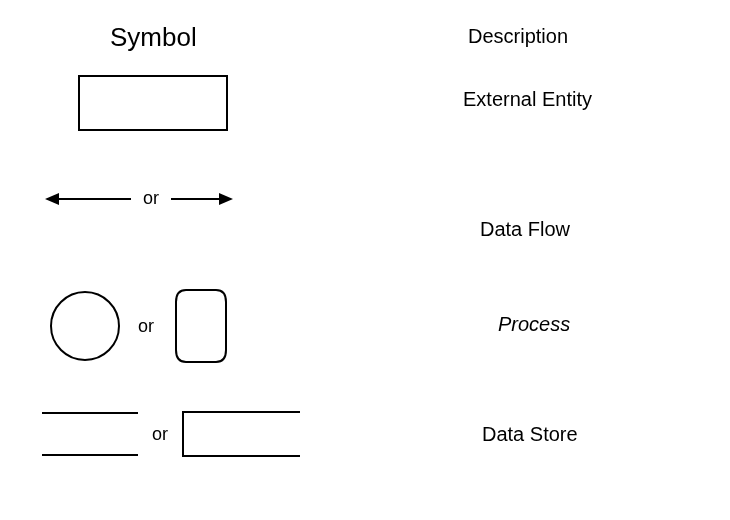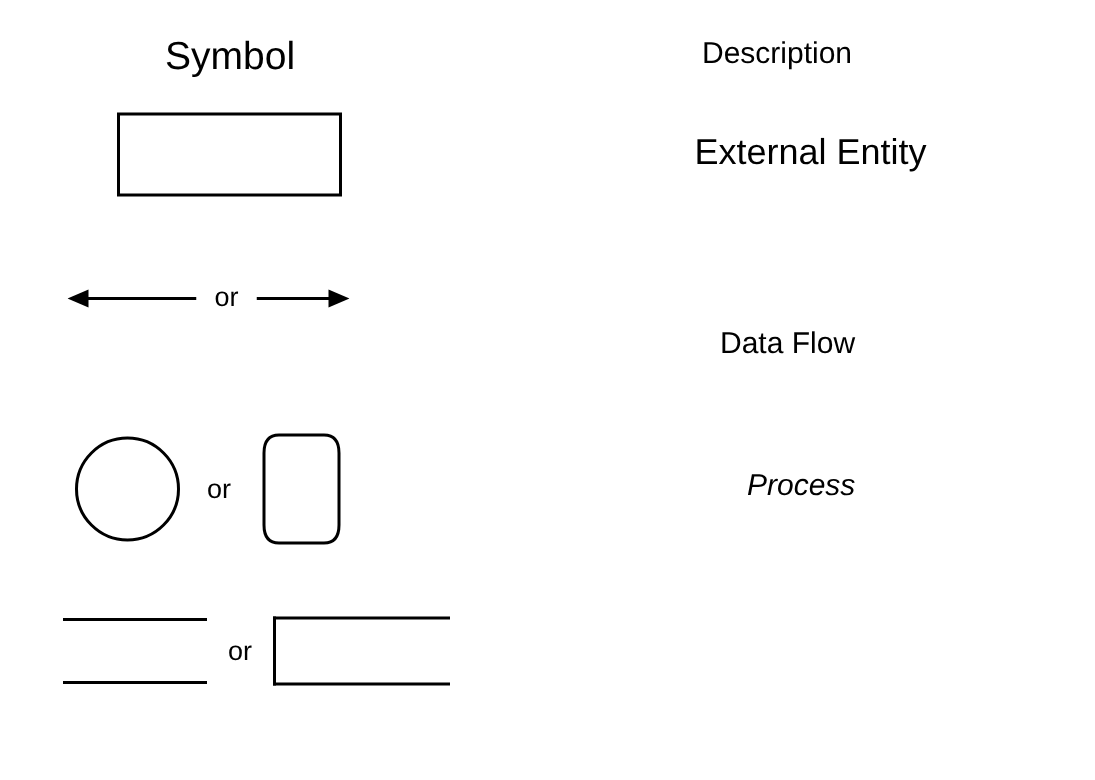--- a/index.html
+++ b/index.html
@@ -43,21 +43,21 @@
       top: 75px;
       left: 78px;
       width: 150px;
       height: 56px;
       border: 2px solid #000;
     }
     .desc-1 {
       position: absolute;
       top: 88px;
       left: 123px;
-      font-size: 24px;
+      font-size: 20px;
       color: #000;
       text-align: right;
     }
     .arrows-row {
       position: absolute;
       top: 188px;
       left: 45px;
       display: flex;
       align-items: center;
     }
@@ -223,14 +223,15 @@
         <div class="bottom-line"></div>
       </div>
     </div>
   </div>
 
   <div class="right-col">
     <div class="header-right">Description</div>
     <div class="desc-1">External Entity</div>
     <div class="desc-2">Data Flow</div>
     <div class="desc-3">Process</div>
+    <div class="desc-4">Data Store</div>
   </div>
 </div>
 
 </body></html>

